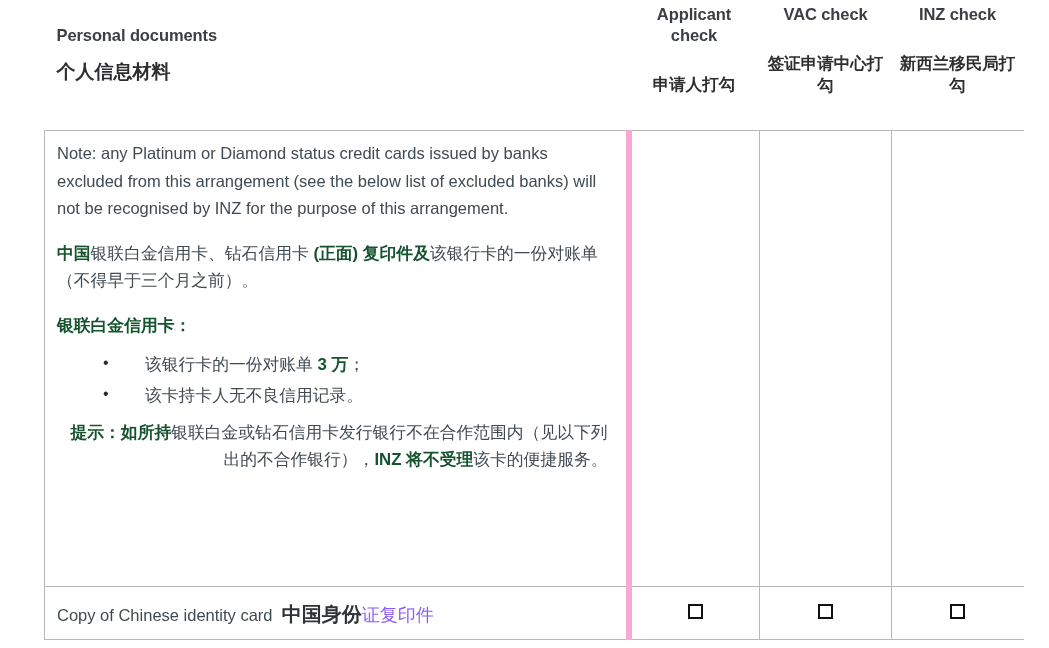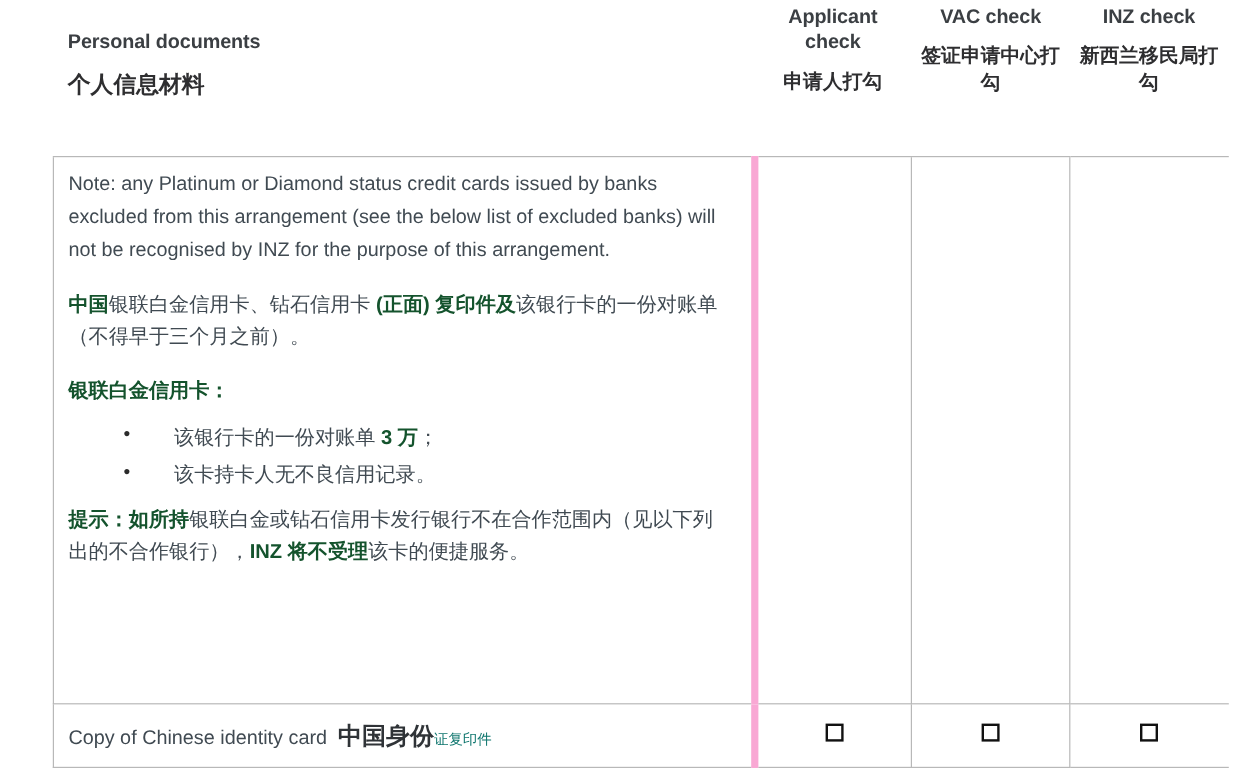--- a/index.html
+++ b/index.html
@@ -63,21 +63,21 @@
     font-weight: bold;
     font-size: 16.5px;
     color: #2e2e30;
     line-height: 1.4;
     margin-top: 7px;
   }
   .head-desc .head-en { margin-bottom: 13px; }
   .head-desc .head-zh { font-size: 19px; margin-top: 0; }
 
   .head-col .head-en { line-height: 1.28; }
-  .head-col .head-zh { margin-top: 12px; line-height: 1.3; }
+  .head-col .head-zh { margin-top: 28px; line-height: 1.3; }
 
   
   tbody td {
     vertical-align: top;
     padding: 0;
     border-right: 1px solid #b8b8b8;
   }
   tbody td.cell-desc {
     border-left: 1px solid #b8b8b8;
     border-right: 6px solid #f9a8d4;
@@ -97,21 +97,21 @@
 
   
   p.para {
     margin: 0 0 17px 0;
     font-size: 16.5px;
     line-height: 1.68;
     color: #404a52;
   }
   p.para.en { font-size: 16.5px; }
   p.para.zh { font-size: 16.8px; line-height: 1.62; }
-  p.para.last { margin-bottom: 0; }
+  p.para.last { margin-bottom: 0; text-align: right; }
   p.para.tight { margin-bottom: 12px; }
 
   .b { font-weight: bold; color: #14532d; }
 
   ul.reqs {
     margin: 0 0 2px 0;
     padding-left: 46px;
     list-style: none;
   }
   ul.reqs li {
@@ -132,21 +132,21 @@
 
   p.hint { margin-top: 10px; }
 
   .idrow-text {
     font-size: 16.5px;
     line-height: 1.5;
     color: #404a52;
     padding-top: 3px;
   }
   .idrow-text .zh-b { font-weight: bold; color: #2f3337; font-size: 20px; }
-  .idrow-text .zh-n { color: #0f766e; font-size: 12px; }
+  .idrow-text .zh-n { color: #8b5cf6; font-size: 18px; }
 
   .checkbox {
     display: inline-block;
     width: 15px;
     height: 15px;
     border: 2.5px solid #111111;
     box-sizing: border-box;
     background: #ffffff;
   }
 

